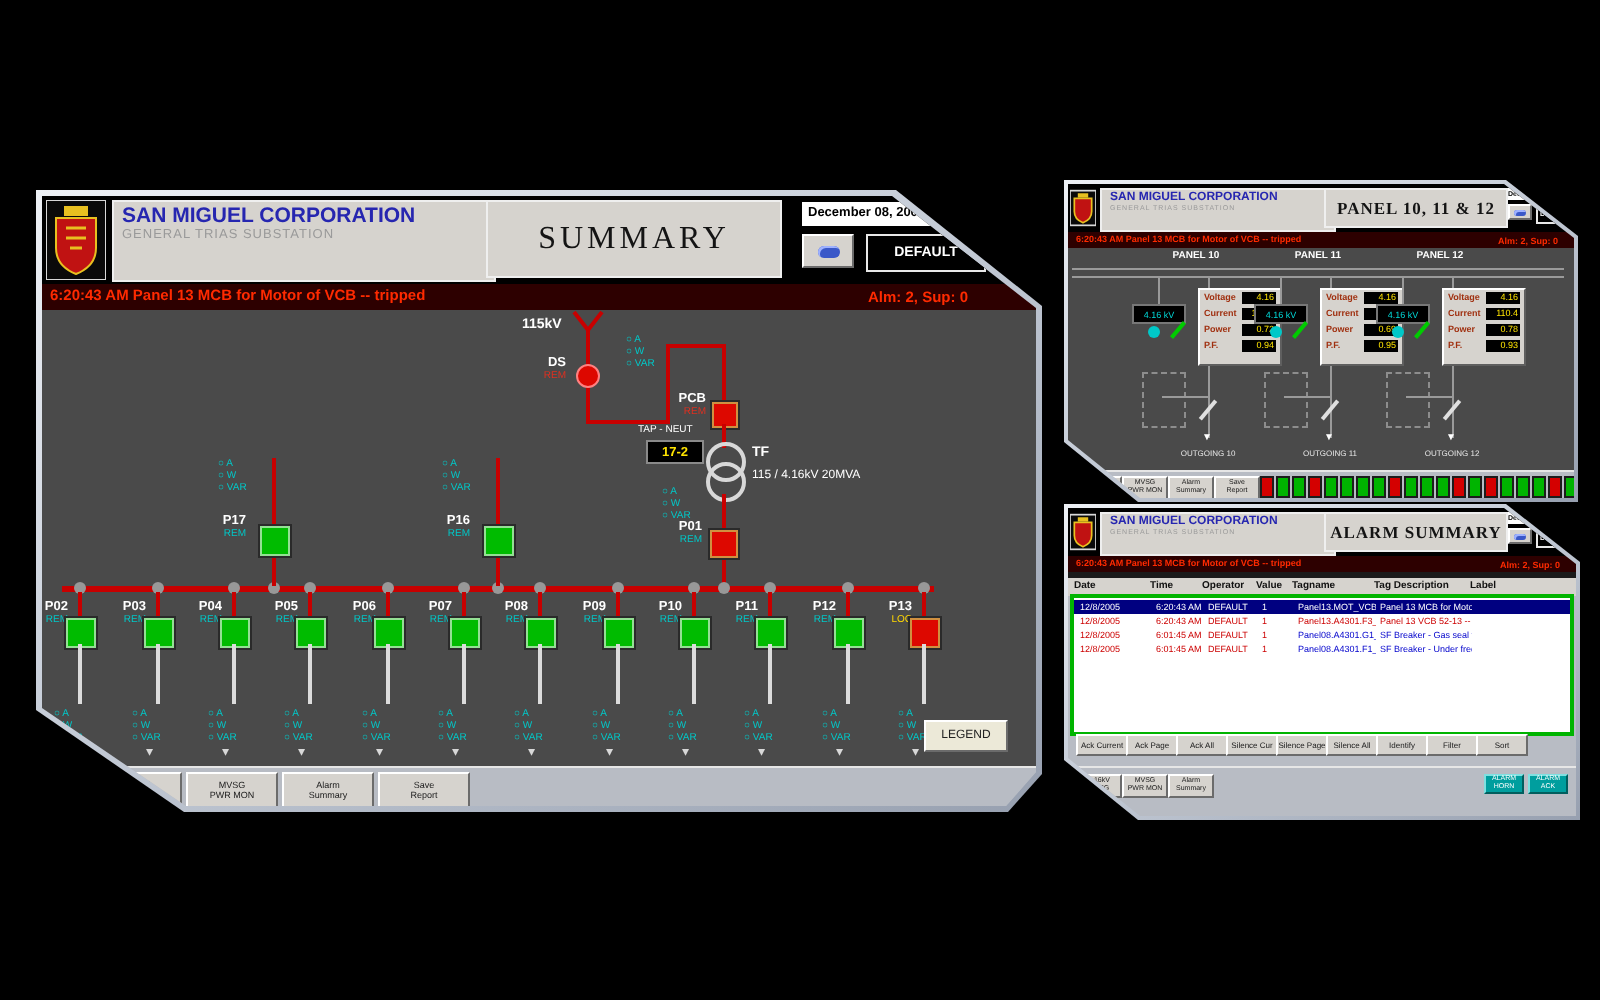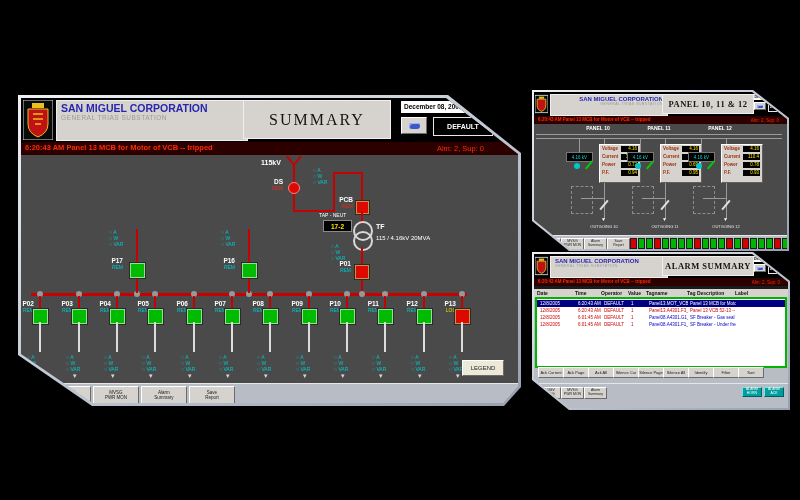--- a/index.html
+++ b/index.html
@@ -18,21 +18,21 @@
   .titlebox{position:absolute;background:#d6d3ce;border:1px solid #efefef;
             font-family:"Liberation Serif",serif;color:#141414;display:flex;align-items:center;justify-content:center;}
   .datebox{position:absolute;background:#fff;color:#000;font-weight:bold;overflow:hidden;white-space:nowrap;}
   .btn3d{position:absolute;background:#d6d3ce;border:1px solid;border-color:#fff #6b6b6b #6b6b6b #fff;
          color:#1a1a1a;text-align:center;display:flex;align-items:center;justify-content:center;
          white-space:pre-line;padding:0;font-family:"Liberation Sans",sans-serif;}
   .opbox{position:absolute;background:#000;border:1px solid #e8e8e8;color:#fff;font-weight:bold;
          display:flex;align-items:center;justify-content:center;overflow:hidden;}
   .alarmstrip{position:absolute;left:0;right:0;background:#2d0000;overflow:hidden;}
   .amsg{position:absolute;left:4px;top:1px;color:#ff2a00;font-weight:bold;white-space:nowrap;}
-  .acounts{position:absolute;top:2px;color:#ff2a00;font-weight:normal;white-space:nowrap;}
+  .acounts{position:absolute;top:2px;color:#ff2a00;font-weight:bold;white-space:nowrap;}
   .content{position:absolute;left:0;right:0;background:#4a4a4a;overflow:hidden;}
   .cy{color:#00c8c8;}
   .wh{color:#fff;}
   .rd{color:#e03020;}
   .mstack{position:absolute;color:#00c8c8;font-size:5px;line-height:6px;white-space:pre-line;}
   .flabel{position:absolute;text-align:right;line-height:6px;}
   .flabel .pl{color:#fff;font-size:6.5px;font-weight:bold;display:block;}
   .flabel .md{font-size:5px;display:block;}
   .sq{position:absolute;width:13px;height:13px;box-shadow:0 0 0 1px #2a2a2a;}
   .sq.closed{background:#00bb00;border:1px solid #94e094;}
@@ -325,21 +325,21 @@
           <div class="btn3d" style="position: absolute; left: 168px; top: 2px; width: 44px; height: 16px; font-size: 4.5px; line-height: 1.2;">Save
 Report</div>
         </div>
     </div>
   </div>
 
   <div class="hmiwin" id="win-panel" style="left:532px;top:90px;width:257px;height:161px;
               clip-path:polygon(0 0,221px 0,100% 28px,100% 100%,37px 100%,0 131px);">
     <div class="inner" style="left:2px;top:2px;width:253px;height:157px;
                 clip-path:polygon(0 0,218px 0,100% 27px,100% 100%,36px 100%,0 128px);">
-      <div class="hdrband" style="height:24px;text-align:right;">
+      <div class="hdrband" style="height:24px;">
         <svg class="abs" style="left:1px;top:2px;" width="13" height="20" viewBox="0 0 30 40">
           <rect x="0" y="0" width="30" height="40" fill="#0a0a0a" stroke="#d8d8d8" stroke-width="2"></rect>
           <rect x="9" y="3" width="12" height="5" fill="#e8c020"></rect>
           <path d="M5 9 L25 9 L25 24 Q25 33 15 37 Q5 33 5 24 Z" fill="#c01212" stroke="#e8c020" stroke-width="2"></path>
         </svg>
         <div class="companybox" style="left:16px;top:2px;width:108px;height:18px;">
           <div class="cname" style="font-size:6px;">SAN MIGUEL CORPORATION</div>
           <div class="csub" style="font-size:3.5px;">GENERAL TRIAS SUBSTATION</div>
         </div>
         <div class="titlebox" style="left:128px;top:2px;width:90px;height:18px;font-size:8.5px;font-weight:bold;letter-spacing:.5px;">PANEL 10, 11 &amp; 12</div>

